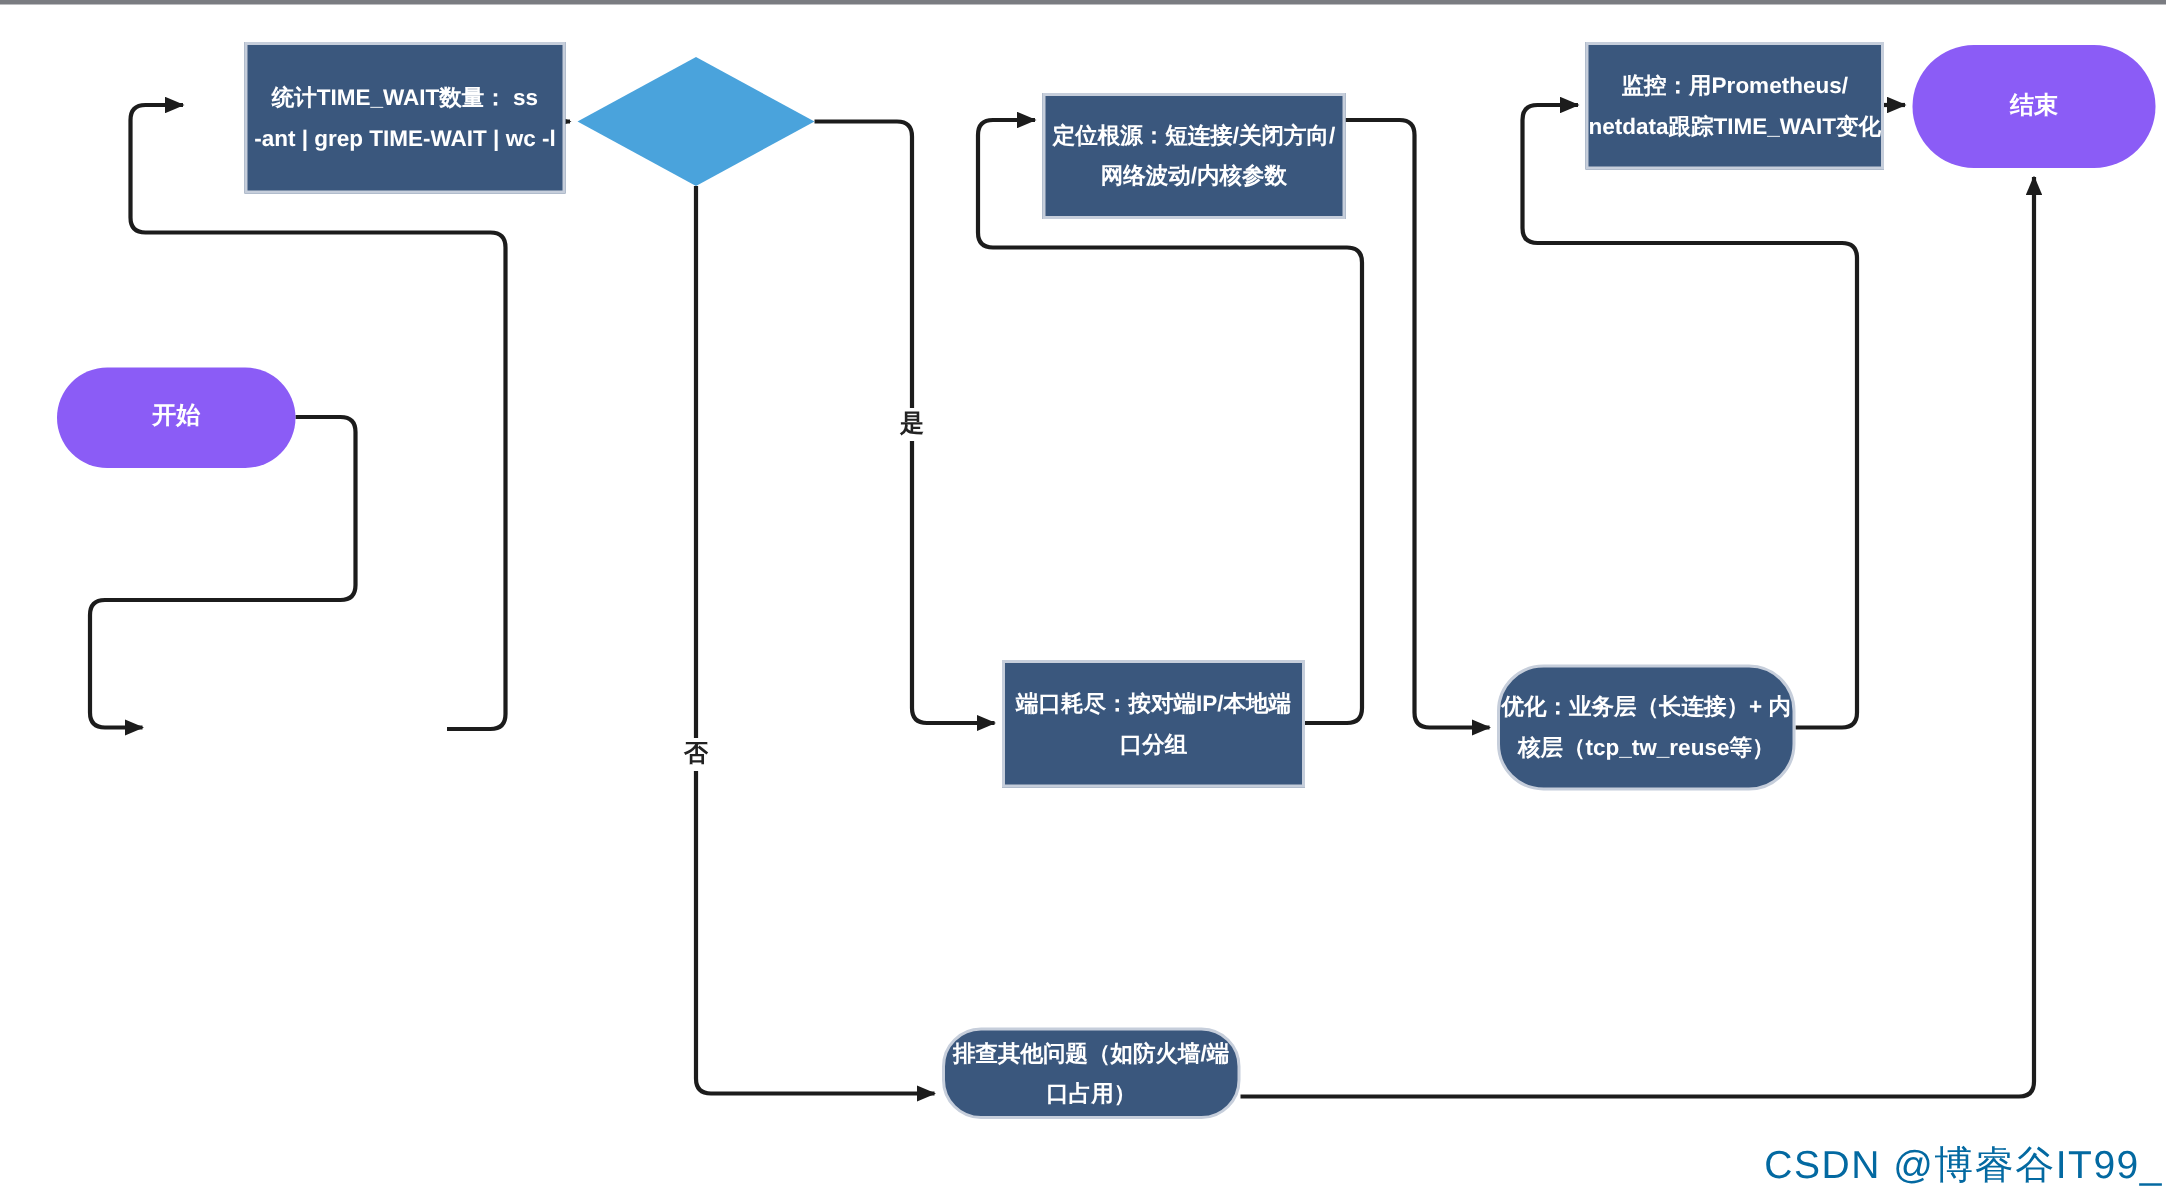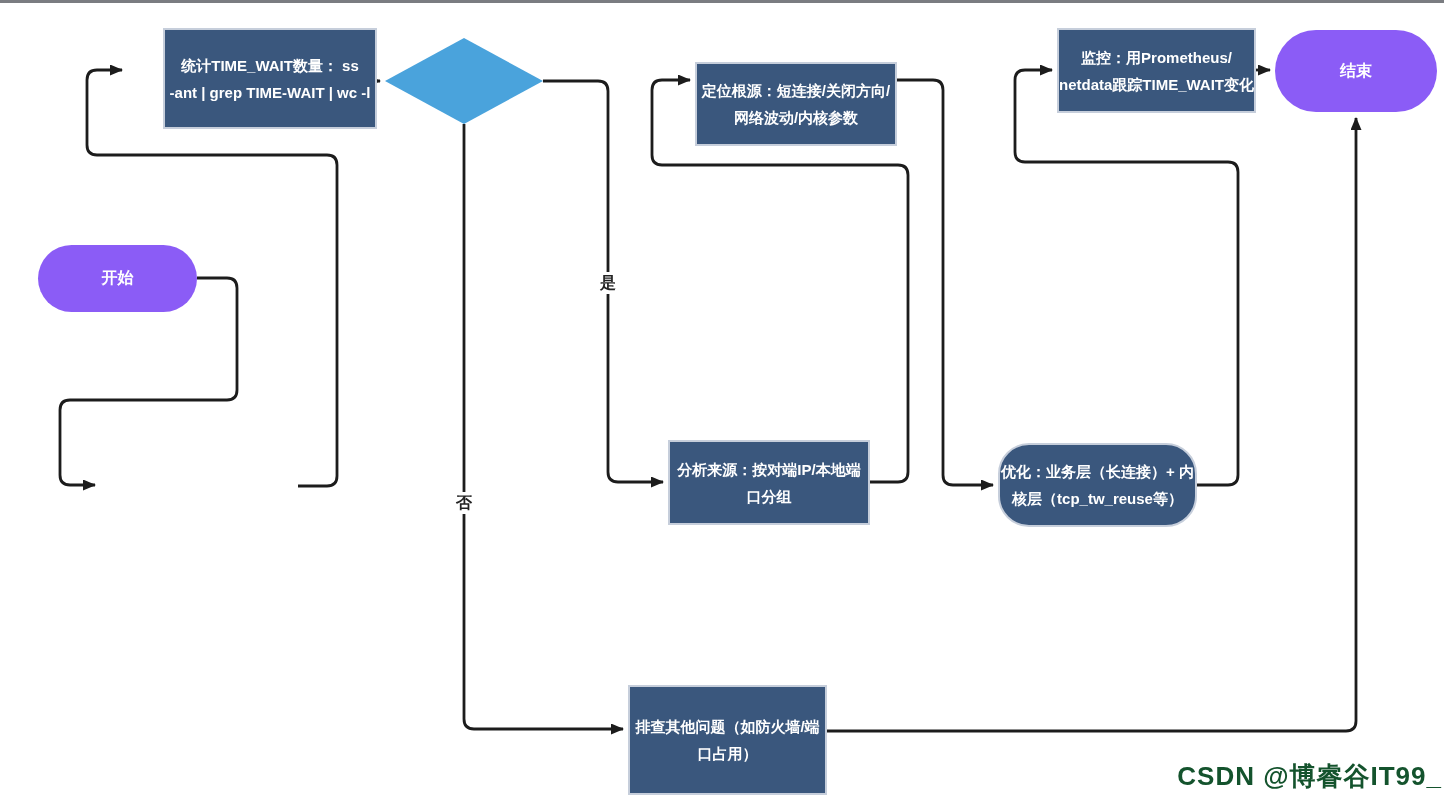--- a/index.html
+++ b/index.html
@@ -18,22 +18,22 @@
   .process{background:#3a577d;border:2px solid #c6cedb;}
   .terminal{background:#8b5cf6;font-size:16px;}
   .pill-start{border-radius:34px;}
   .pill-end{border-radius:41px;}
   .diamond-label{background:transparent;line-height:1.7;}
   .edge-label{
     position:absolute;background:#ffffff;color:#222222;font-weight:bold;font-size:16px;
     padding:3px 2px;line-height:1;
   }
   .watermark{
-    position:absolute;right:2px;top:759px;color:#14532d;font-size:26px;
-    letter-spacing:1px;font-weight:bold;
+    position:absolute;right:2px;top:759px;color:#0369a1;font-size:26px;
+    letter-spacing:1px;font-weight:normal;
   }
 </style>
 </head>
 <body>
 
 <div class="stage">
 
   <div class="topbar"></div>
 
   <svg class="edges" viewBox="0 0 1444 802">
@@ -57,35 +57,35 @@
     <polygon points="385,81 464,38 543,81 464,124" fill="#4aa3dc"></polygon>
   </svg>
 
   <div class="node terminal pill-start" style="left:38px;top:245px;width:159px;height:67px;">开始</div>
 
   <div class="node process" style="left:126px;top:28px;width:214px;height:101px;margin-left:37px;">统计TIME_WAIT数量： ss
 -ant | grep TIME-WAIT | wc -l</div>
 
 
 
-  <div class="node process" style="left:668px;top:440px;width:202px;height:85px;">分析来源：按对端IP/本地端
+  <div class="node process" style="left:668px;top:440px;width:202px;height:85px;">端口耗尽：按对端IP/本地端
 口分组</div>
 
   <div class="node process" style="left:695px;top:38px;width:202px;height:84px;margin-top:24px;">定位根源：短连接/关闭方向/
 网络波动/内核参数</div>
 
   <div class="node process" style="left:998px;top:443px;width:199px;height:84px;border-radius:31px;">优化：业务层（长连接）+ 内
 核层（tcp_tw_reuse等）</div>
 
   <div class="node process" style="left:1057px;top:28px;width:199px;height:85px;">监控：用Prometheus/
 netdata跟踪TIME_WAIT变化</div>
 
   <div class="node terminal pill-end" style="left:1275px;top:30px;width:162px;height:82px;">结束</div>
 
-  <div class="node process" style="left:628px;top:685px;width:199px;height:110px;">排查其他问题（如防火墙/端
+  <div class="node process" style="left:628px;top:685px;width:199px;height:61px;border-radius:26px;">排查其他问题（如防火墙/端
 口占用）</div>
 
   <div class="edge-label" style="left:598px;top:272px;">是</div>
 
   <div class="edge-label" style="left:454px;top:492px;">否</div>
 
   <div class="watermark">CSDN @博睿谷IT99_</div>
 
 </div>
 

